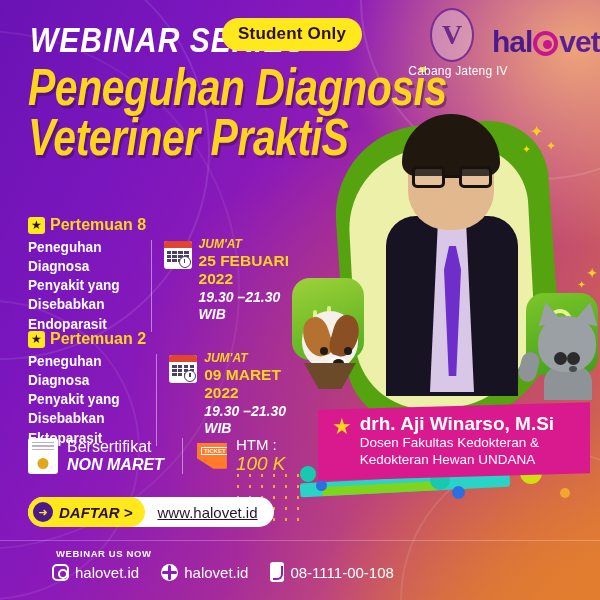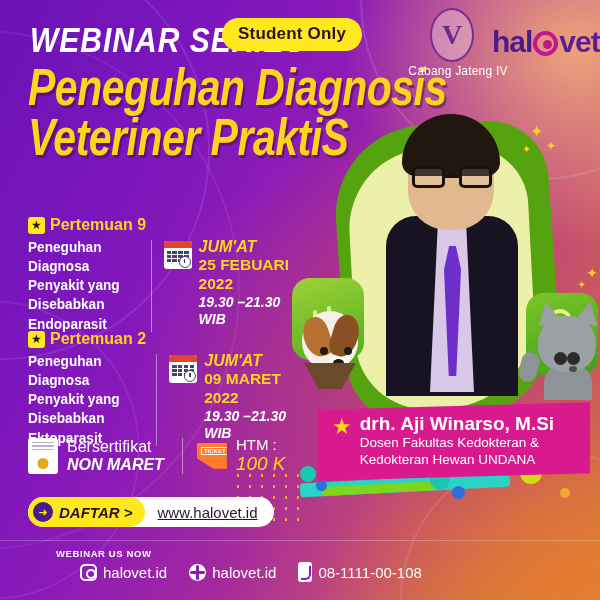--- a/index.html
+++ b/index.html
@@ -92,21 +92,21 @@
   .cal-icon .grid{
     position:absolute;left:3px;top:10px;right:3px;
     display:grid;grid-template-columns:repeat(4,1fr);gap:1.5px;
   }
   .cal-icon .grid i{display:block;height:2.5px;background:#4a3f6b;}
   .cal-icon .clock{
     position:absolute;right:1px;bottom:1px;width:12px;height:12px;border-radius:50%;
     background:#fff;border:1.5px solid #4a3f6b;
   }
   .cal-icon .clock::after{content:"";position:absolute;left:4px;top:2px;width:1.5px;height:4px;background:#4a3f6b;}
-  .day{color:#ffd41c;font-size:16px;font-weight:bold;font-style:italic;letter-spacing:0;line-height:1.15;}
+  .day{color:#ffd41c;font-size:12px;font-weight:bold;font-style:italic;letter-spacing:0;line-height:1.15;}
   .date{color:#ffd41c;font-size:15.5px;font-weight:bold;line-height:1.2;}
   .time{color:#fff;font-size:14px;font-weight:bold;font-style:italic;line-height:1.25;}
 
   
   .certrow{position:absolute;left:28px;top:437px;display:flex;align-items:center;}
   .cert-icon{
     width:30px;height:36px;background:#fff;border-radius:3px;position:relative;flex:none;
     display:flex;align-items:center;justify-content:center;
   }
   .cert-icon::before{
@@ -258,21 +258,21 @@
     transform:rotate(-3deg);border-radius:3px;
   }
   .ribbon2{
     position:absolute;left:322px;top:484px;width:120px;height:9px;background:#7fd41c;
     transform:rotate(-3deg);border-radius:2px;
   }
 
   
   .sep{position:absolute;left:0;right:0;top:540px;height:1px;background:rgba(255,255,255,.25);}
   .follow{position:absolute;left:56px;top:548px;color:#fff;font-size:9.5px;font-weight:bold;letter-spacing:.6px;}
-  .socials{position:absolute;left:52px;top:562px;display:flex;align-items:center;gap:22px;margin-left:28px;}
+  .socials{position:absolute;left:52px;top:562px;display:flex;align-items:center;gap:22px;}
   .soc{display:flex;align-items:center;gap:6px;color:#fff;font-size:15px;}
   .ig{
     width:17px;height:17px;border:2px solid #fff;border-radius:5px;position:relative;flex:none;
   }
   .ig::after{content:"";position:absolute;left:3.5px;top:3.5px;width:6px;height:6px;border:2px solid #fff;border-radius:50%;}
   .globe{
     width:17px;height:17px;border-radius:50%;background:#fff;position:relative;flex:none;
   }
   .globe::after{
     content:"";position:absolute;left:7px;top:1px;width:3px;height:15px;
@@ -378,21 +378,21 @@
     <span class="sparkle sp1">✦</span>
     <span class="sparkle sp2">✦</span>
     <span class="sparkle sp3">✦</span>
     <span class="sparkle sp4">✦</span>
     <span class="sparkle sp5">✦</span>
   </div>
 
   <div class="session s-one">
     <div class="sess-head">
       <span class="star-badge">★</span>
-      <span class="sess-title">Pertemuan 9</span>
+      <span class="sess-title">Pertemuan 8</span>
     </div>
     <div class="sess-body">
       <div class="sess-desc">
         <div>Peneguhan Diagnosa</div>
         <div>Penyakit yang Disebabkan</div>
         <div>Endoparasit</div>
       </div>
       <div class="vline"></div>
       <div class="when">
         <div class="cal-icon">

